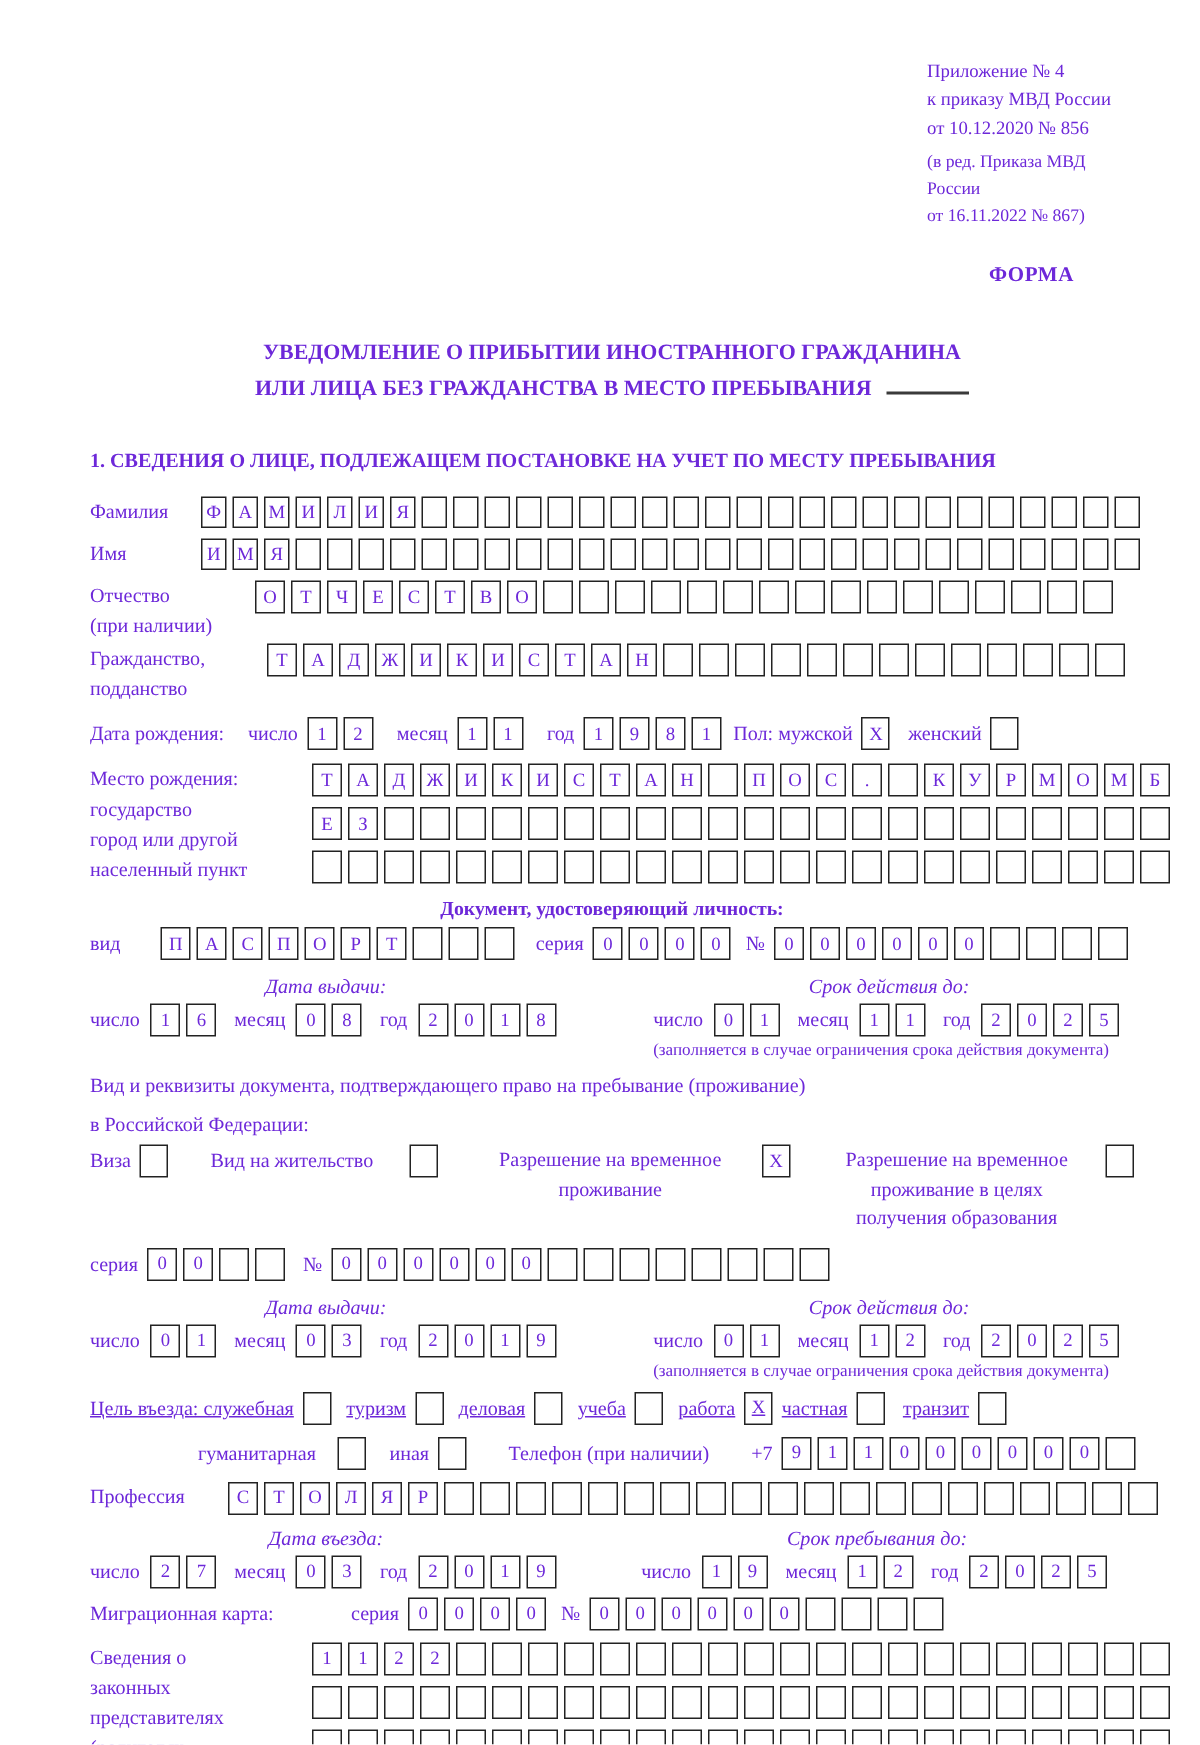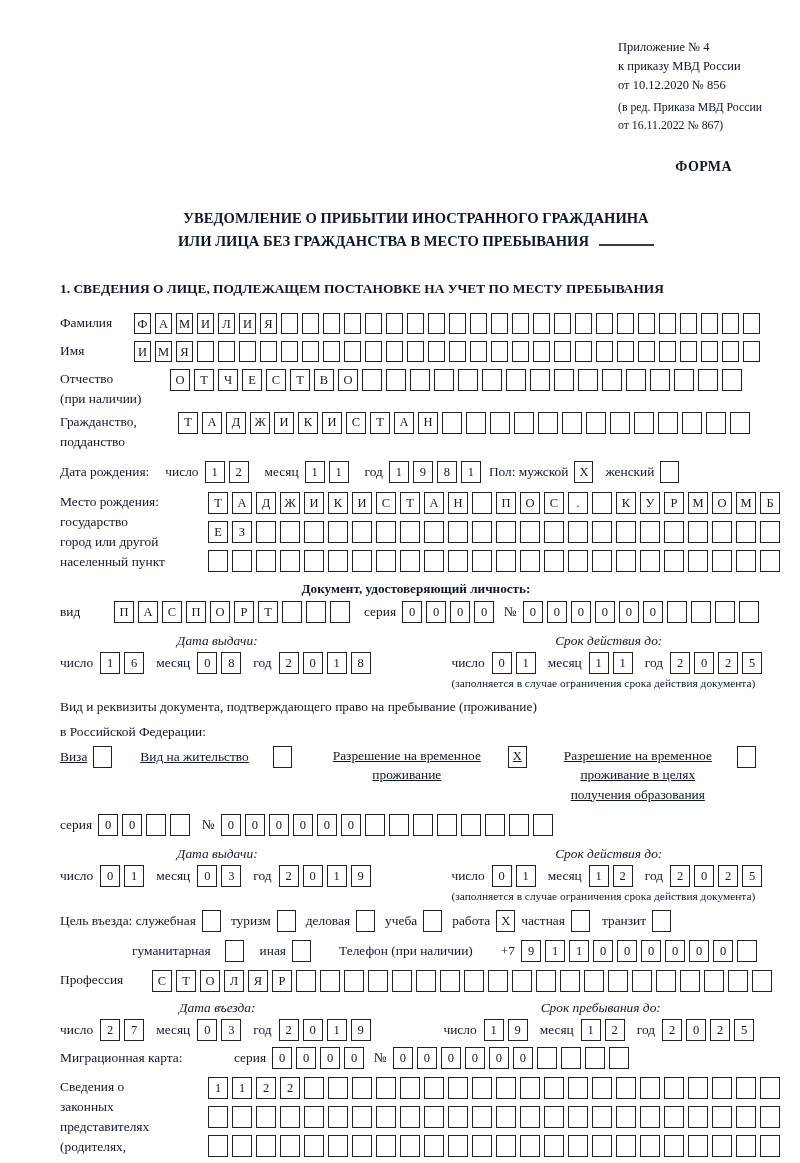--- a/index.html
+++ b/index.html
@@ -1,20 +1,20 @@
 <!DOCTYPE html>
 <html><head>
 <meta charset="utf-8">
 <style>
   html,body{margin:0;padding:0;background:#ffffff;}
   .page{
     width:800px;height:1163px;box-sizing:border-box;position:relative;
-    background:#ffffff;color:#0f172a;
+    background:#ffffff;color:#6d28d9;
     font-family:"Liberation Serif","DejaVu Serif",serif;
-    padding:38px 28px 16px 60px;overflow:hidden;
+    padding:38px 44px 16px 60px;overflow:hidden;
   }
   
   .annex{margin-left:558px;font-size:12.5px;line-height:1.5;}
   .annex-small{font-size:11.8px;margin-top:5px;line-height:1.5;}
   .forma{font-weight:bold;font-size:14px;text-align:right;margin:24px 40px 0 0;letter-spacing:.4px;}
   .title{font-weight:bold;font-size:14.6px;text-align:center;margin-top:32px;line-height:1.6;}
   .blank-line{display:inline-block;width:55px;border-bottom:2px solid #3a3a3a;margin-left:10px;vertical-align:baseline;}
   .section-heading{font-weight:bold;font-size:13.4px;margin-top:28px;}
   
   .form-body{margin-top:16px;font-size:13.4px;}
@@ -37,21 +37,21 @@
   
   .dg-row{display:flex;margin-bottom:6px;}
   .dg{display:flex;flex-direction:column;}
   .dg-head{text-align:center;margin-bottom:3px;font-style:italic;}
   .dg-line{display:flex;align-items:center;}
   .dg-line .inline-lbl{margin-right:7px;margin-left:8px;}
   .dg-line .inline-lbl:first-child{margin-left:0;}
   .dg-note{font-size:11.4px;text-align:left;margin-top:3px;white-space:nowrap;}
   .right-dg{margin-left:auto;margin-right:6px;}
   
-  .cbrow{display:flex;align-items:flex-start;margin:2px 0 10px 0;text-decoration:underline;}
+  .cbrow{display:flex;align-items:flex-start;margin:2px 0 10px 0;}
   .opt-center{text-align:center;line-height:1.45;}
   .note-center{font-size:12.2px;text-align:center;margin-top:4px;}
   .intro{line-height:1.75;margin-bottom:2px;}
   b.doc-head{display:block;text-align:center;font-size:13.2px;margin:2px 0 4px 0;}
 </style>
 </head>
 <body>
 
 <div class="page">
 
@@ -514,21 +514,21 @@
               <span class="cell">2</span>
               <span class="cell">0</span>
               <span class="cell">2</span>
               <span class="cell">5</span>
             </div>
         </div>
         <div class="dg-note">(заполняется в случае ограничения срока действия документа)</div>
       </div>
     </div>
 
-    <div class="row" style="align-items:flex-end;margin-top:8px;margin-bottom:8px;">
+    <div class="row" style="align-items:flex-end;margin-top:8px;margin-bottom:8px;text-decoration:underline;">
       <span class="inline-lbl">Цель въезда: служебная</span>
       <div class="boxes cb">
           <span class="cell"></span>
         </div>
       <span class="inline-lbl" style="margin-left:10px;">туризм</span>
       <div class="boxes cb">
           <span class="cell"></span>
         </div>
       <span class="inline-lbl" style="margin-left:10px;">деловая</span>
       <div class="boxes cb">

